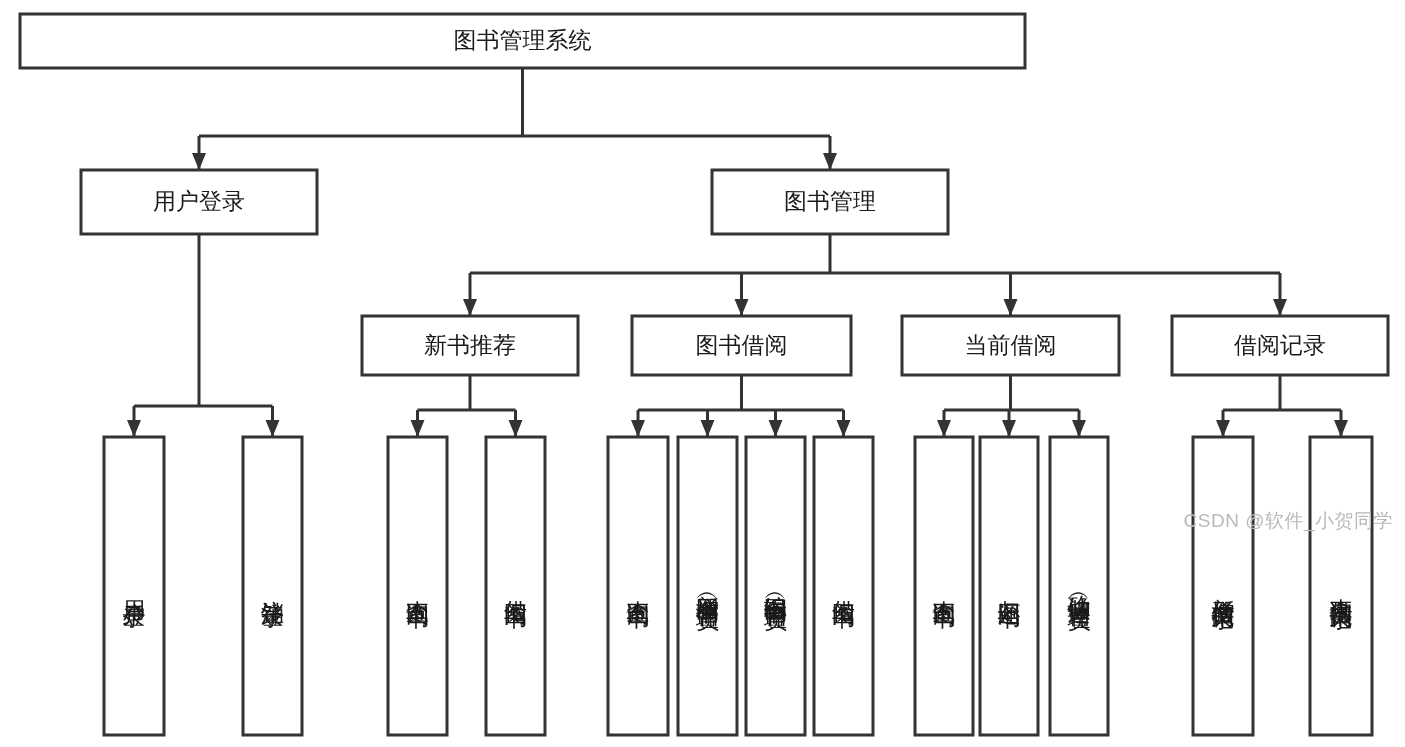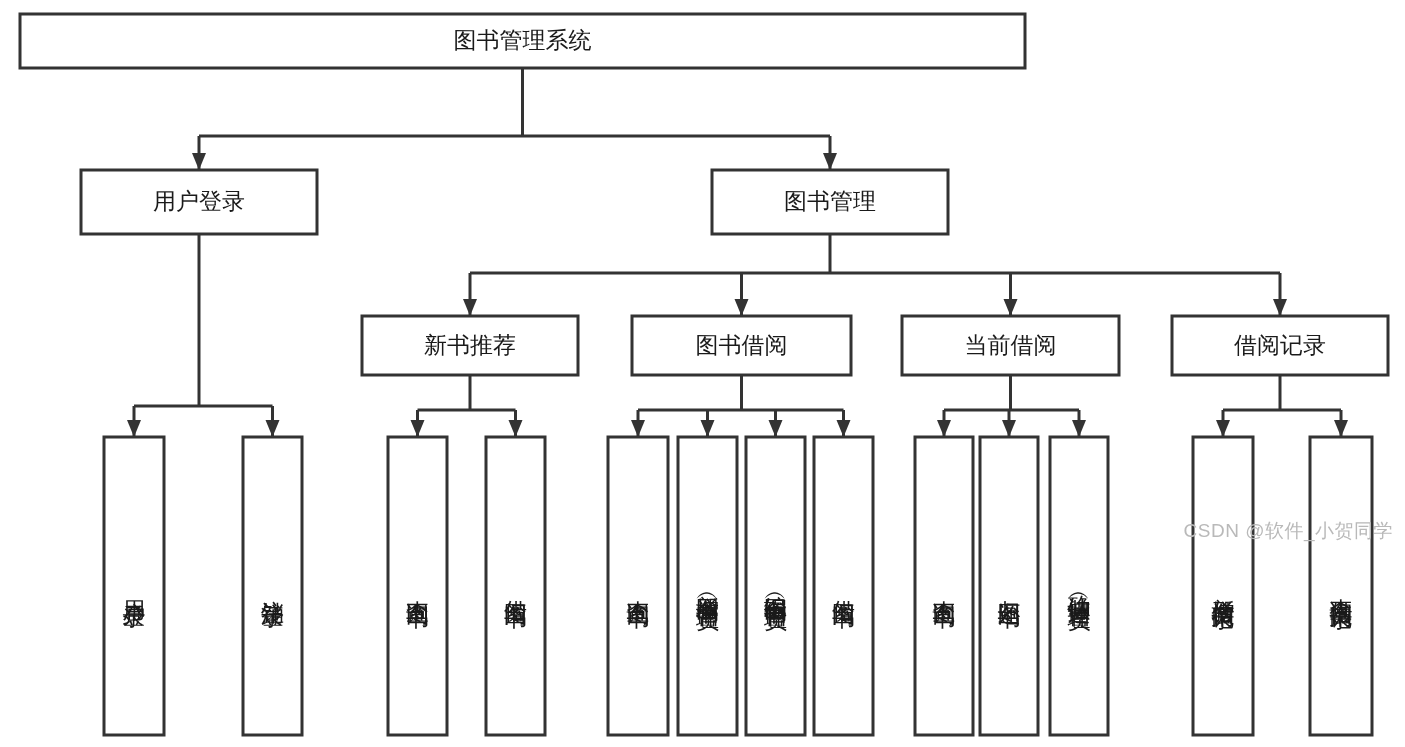--- a/index.html
+++ b/index.html
@@ -60,21 +60,21 @@
     font-family: "Liberation Sans", "DejaVu Sans", sans-serif;
     font-size: 23px;
     line-height: 1.08;
     letter-spacing: 2px;
     color: #1a1a1a;
     white-space: nowrap;
   }
   .watermark {
     position: absolute;
     right: 12px;
-    bottom: 0;
+    bottom: 10px;
     font-family: "Liberation Sans", "DejaVu Sans", sans-serif;
     font-size: 19px;
     color: #b9b9b9;
     letter-spacing: 0.5px;
     white-space: nowrap;
   }
 </style>
 </head>
 <body>
 

